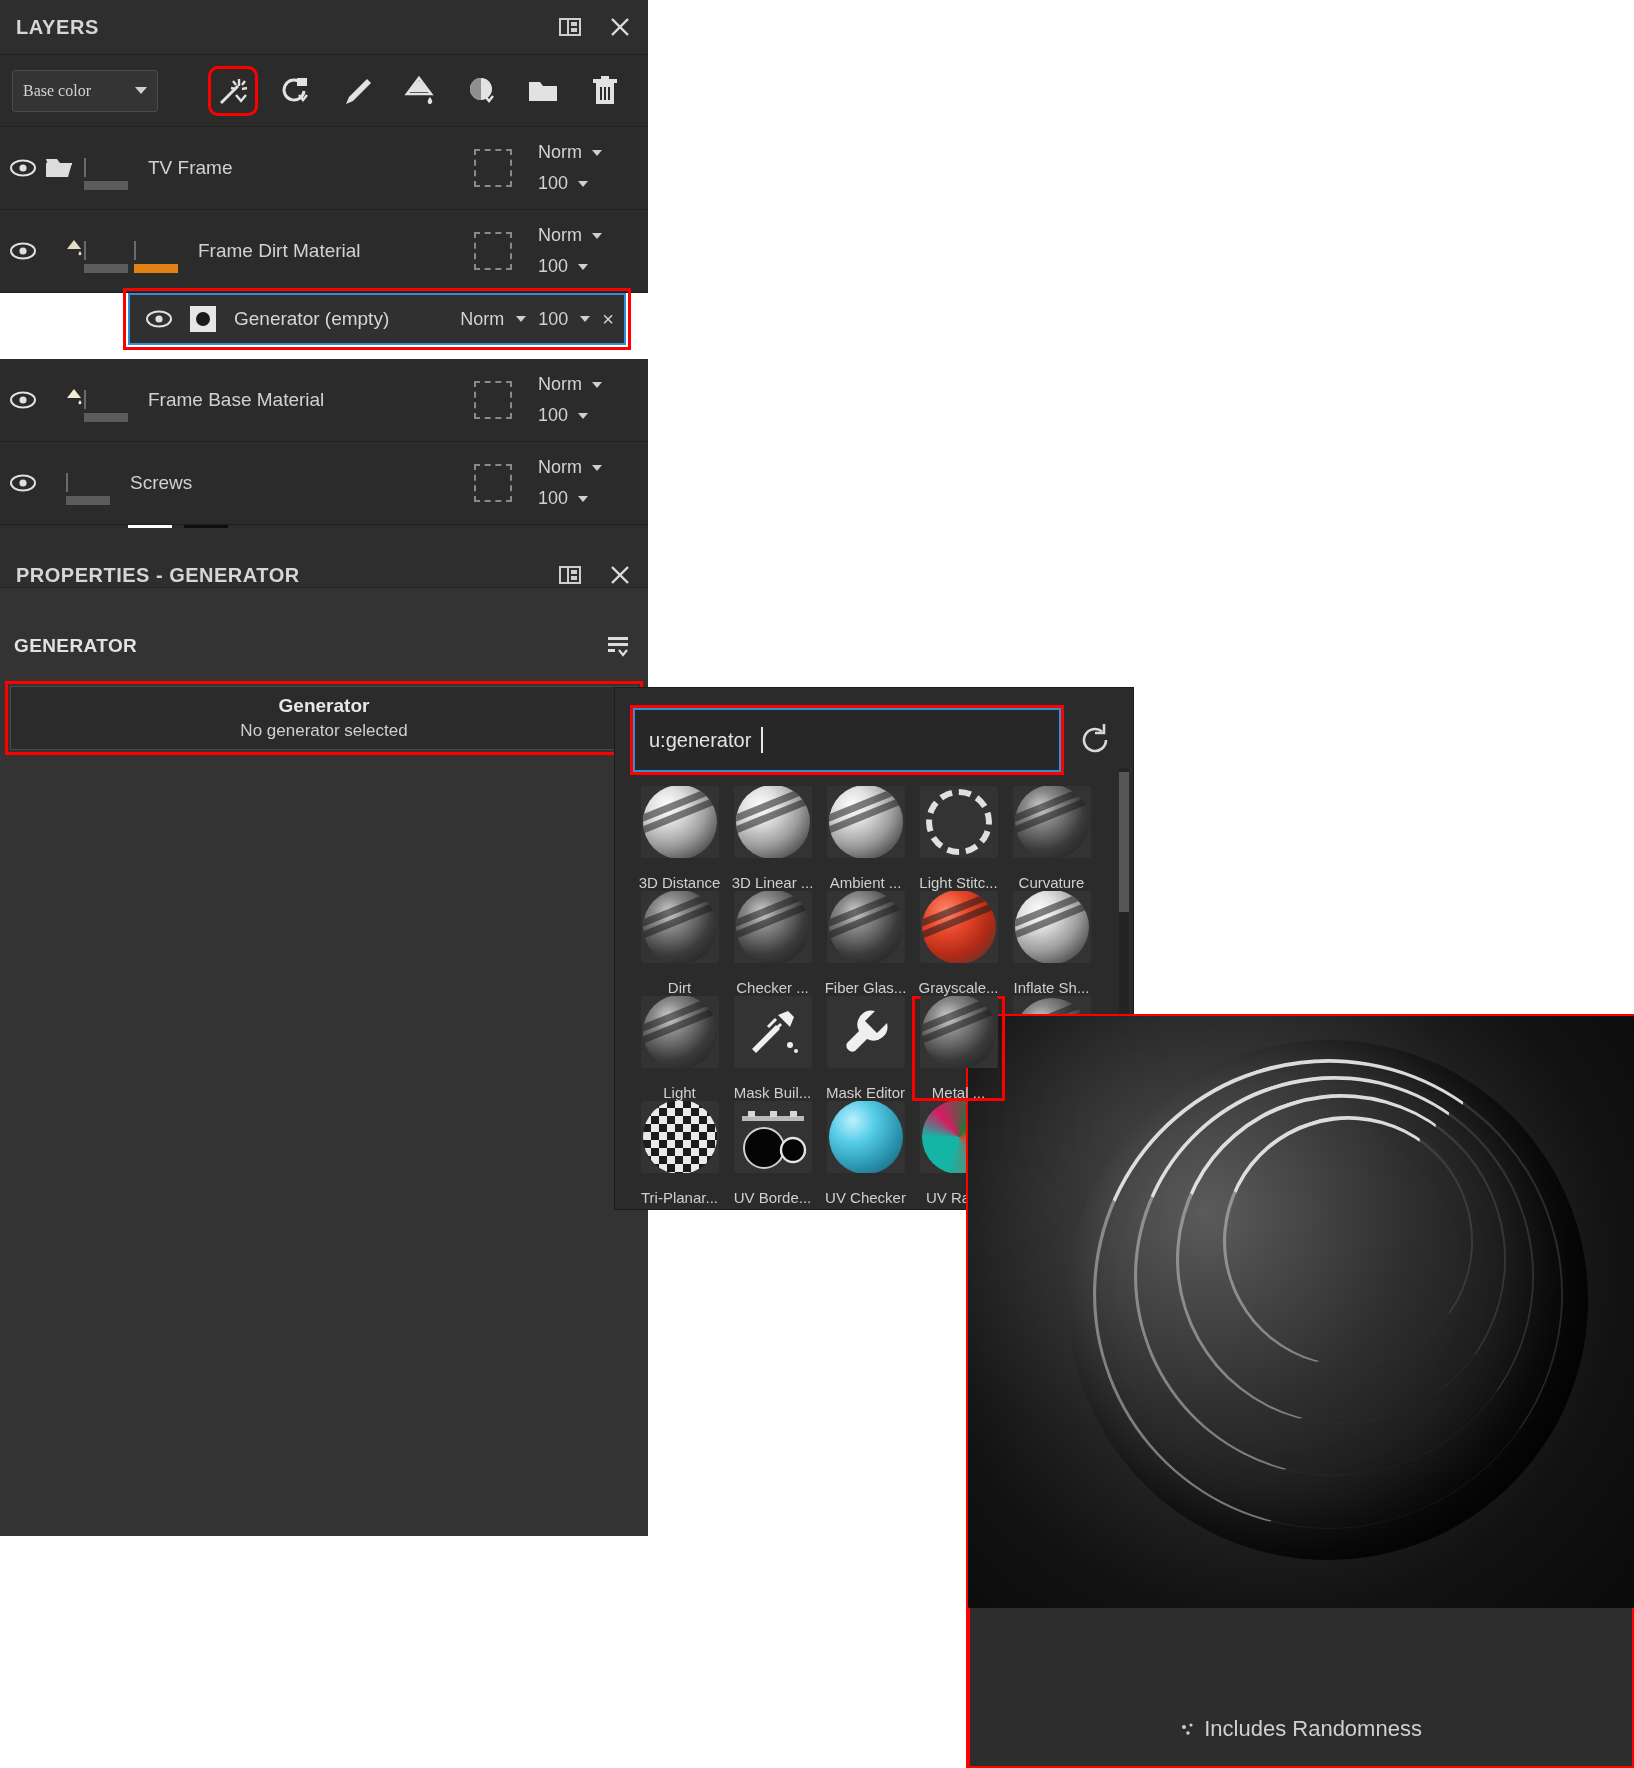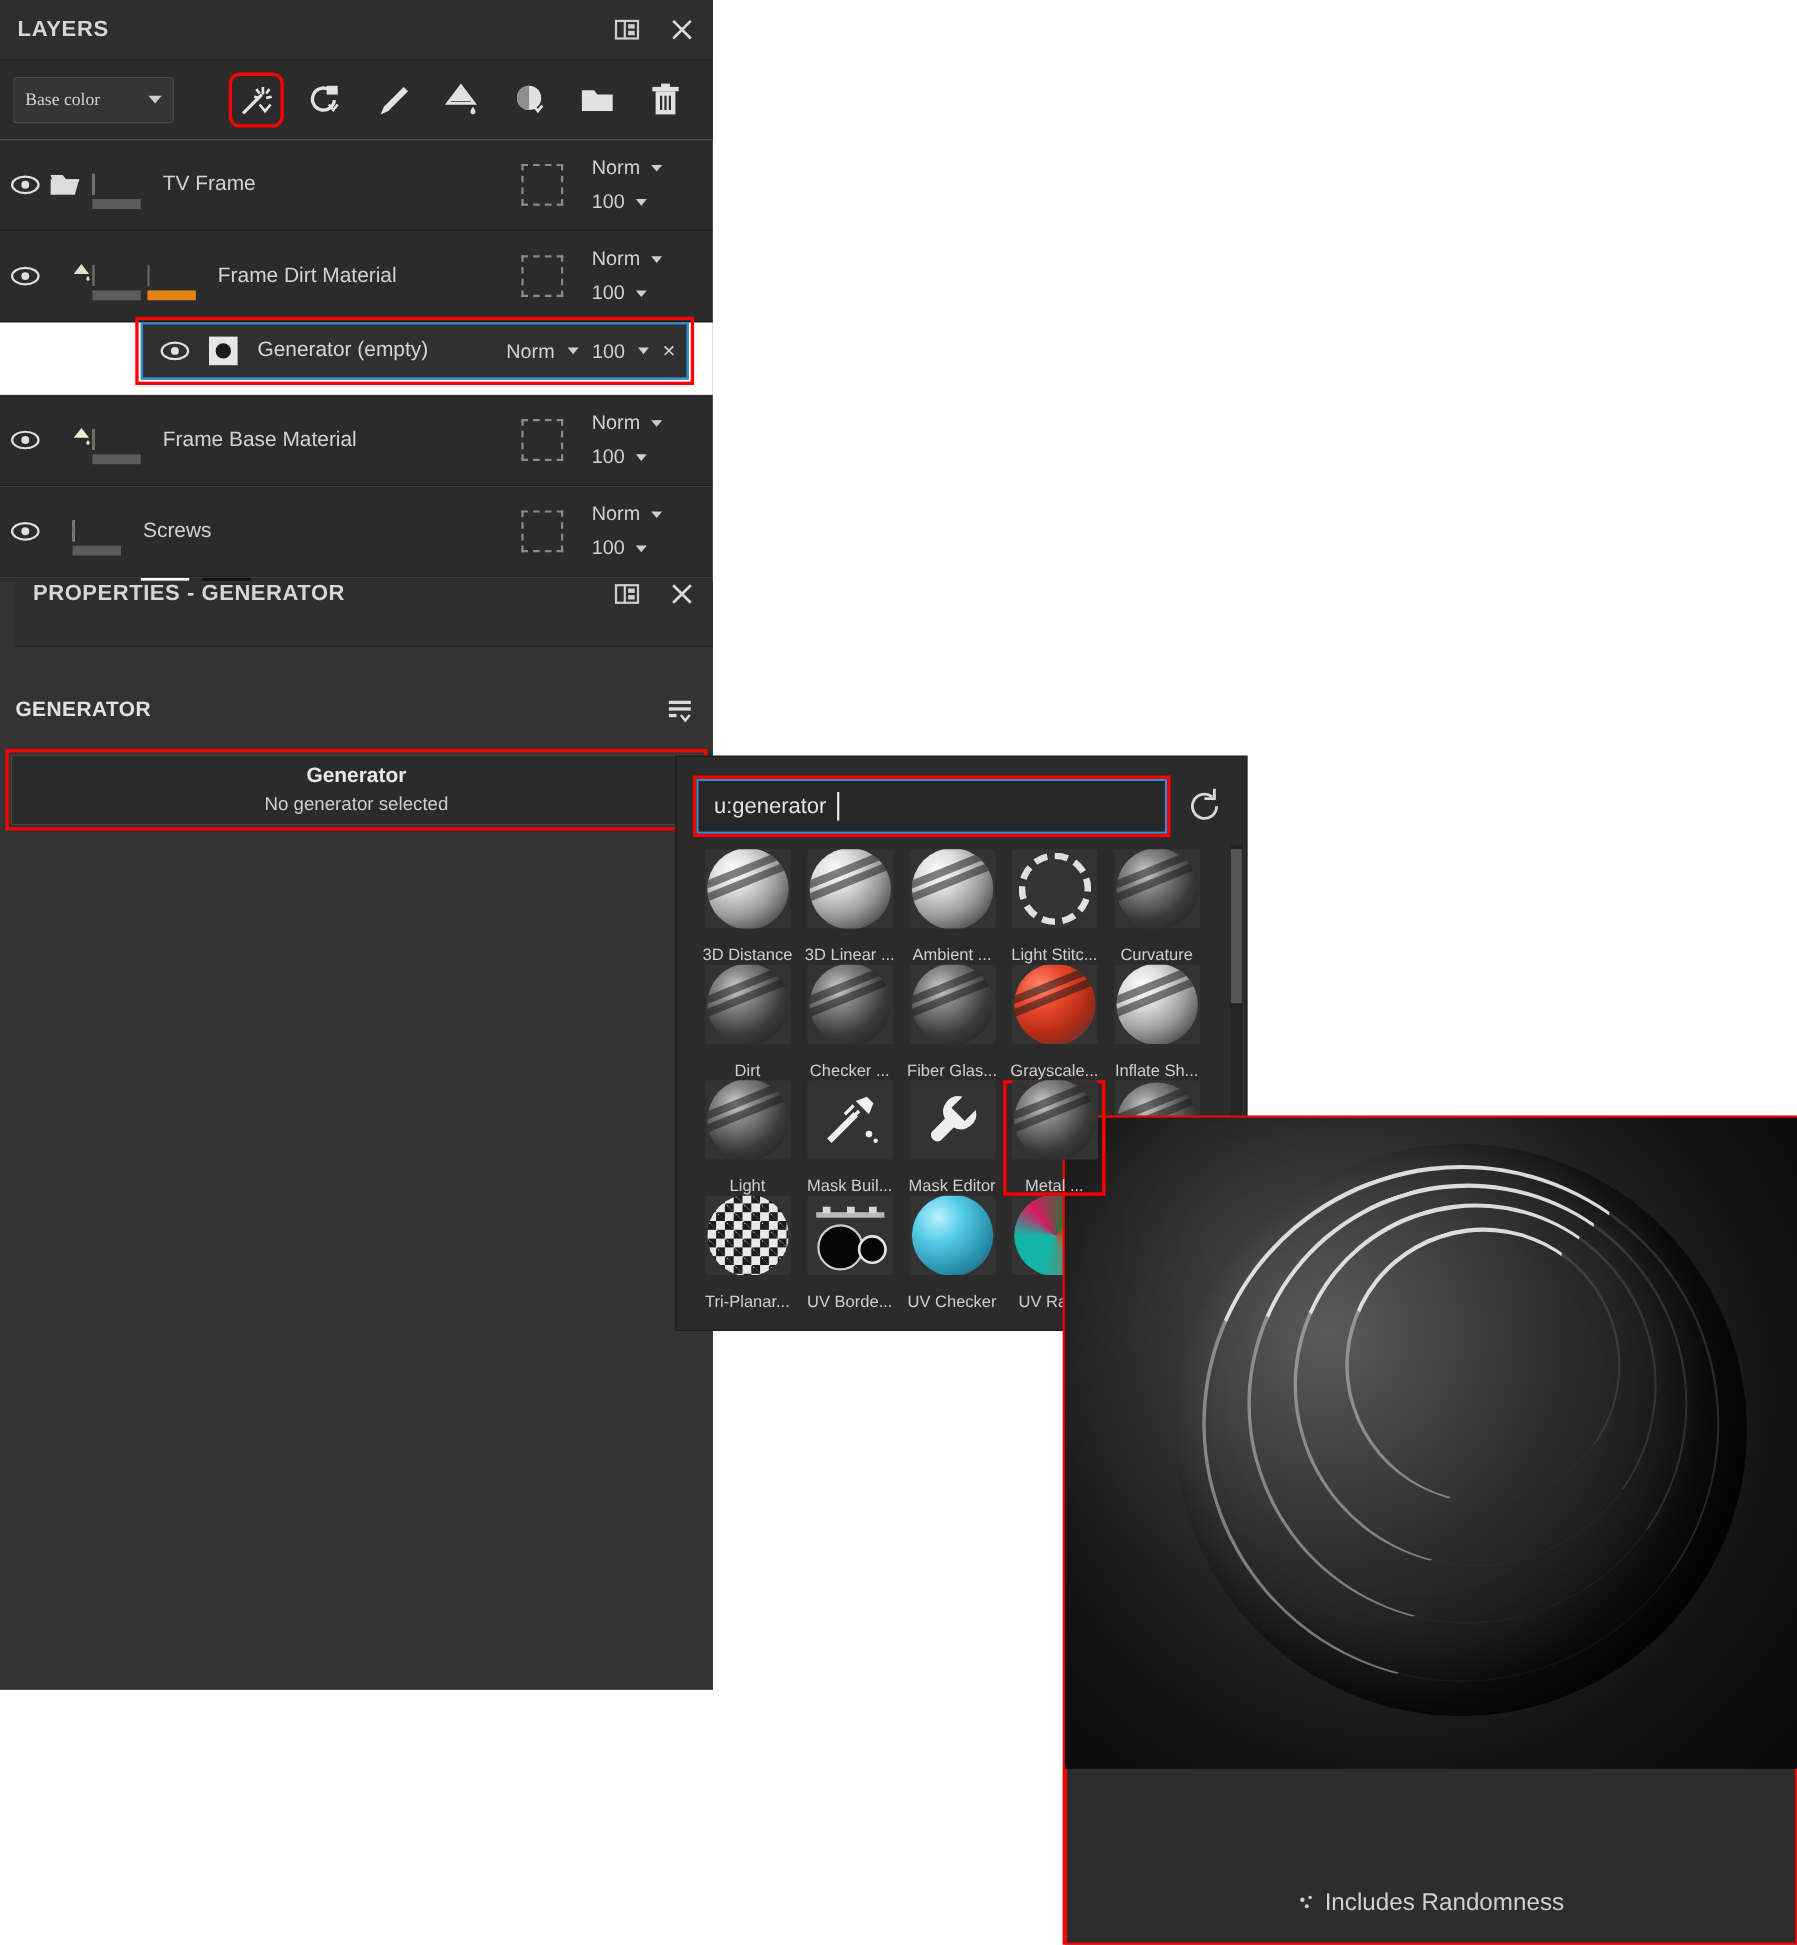--- a/index.html
+++ b/index.html
@@ -96,23 +96,22 @@
 
   .partial-row { height: 26px; display:flex; align-items:flex-start; padding-left:128px; background:#2b2b2b; overflow:hidden;}
   .partial-row .pm { width:44px;height:14px;background:#fff;margin-right:12px;}
   .partial-row .pb { width:44px;height:14px;background:#0d0d0d;}
 
   
   .props-panel {
     position:absolute; left:0; top:528px; width:648px; height:1008px; background:#333333;
   }
   .props-title {
-    height: 60px; background:#2e2e2e; display:flex; align-items:flex-start; padding:0 16px;
+    height: 60px; background:#2e2e2e; display:flex; align-items:flex-end; padding:0 16px;
     border-bottom:1px solid #232323;
-    margin-left:14px;
   }
   .props-title span.t { color:#d6d6d6; font-size:20px; font-weight:bold; letter-spacing:.5px;}
   .props-body { background:#333333; padding: 36px 10px 0 10px; height: calc(100% - 60px); }
   .gen-section-head { display:flex; align-items:center; padding: 0 4px 0 4px; height:44px;}
   .gen-section-head .gs-title { color:#e2e2e2; font-size:19px; font-weight:bold; letter-spacing:.4px;}
   .gen-section-head .gs-menu { margin-left:auto; width:30px;height:30px;}
   .gen-card {
     margin-top: 18px; height: 64px; background:#2b2b2b; border:1px solid #4a4a4a;
     display:flex;flex-direction:column;align-items:center;justify-content:center;
     outline:3px solid #ff0000; outline-offset:2px;
@@ -120,21 +119,21 @@
   .gen-card .gc-title { color:#e8e8e8; font-size:19px; font-weight:bold;}
   .gen-card .gc-sub { color:#cfcfcf; font-size:17px; margin-top:4px;}
 
   
   .picker {
     position:absolute; left:614px; top:687px; width:520px; height:523px;
     background:#2b2b2b; border:1px solid #1c1c1c;
   }
   .search-wrap { padding: 20px 18px 0 18px; display:flex; align-items:center; gap:14px;}
   .search-box {
-    flex:1; height:50px; background:#272727; border:2px solid #2f8fd6;
+    flex:1; height:64px; background:#272727; border:2px solid #2f8fd6;
     display:flex; align-items:center; padding:0 14px;
     outline:3px solid #ff0000; outline-offset:0px;
   }
   .search-text { color:#e3e3e3; font-size:20px; }
   .txt-cursor { width:2px;height:26px;background:#e6e6e6;margin-left:10px;}
   .reset-btn { width:40px;height:40px; flex:none;}
   .grid {
     margin-top: 14px; padding: 0 0 0 18px; display:grid;
     grid-template-columns: repeat(5, 93px); gap: 0px 0px;
     width: 490px;

